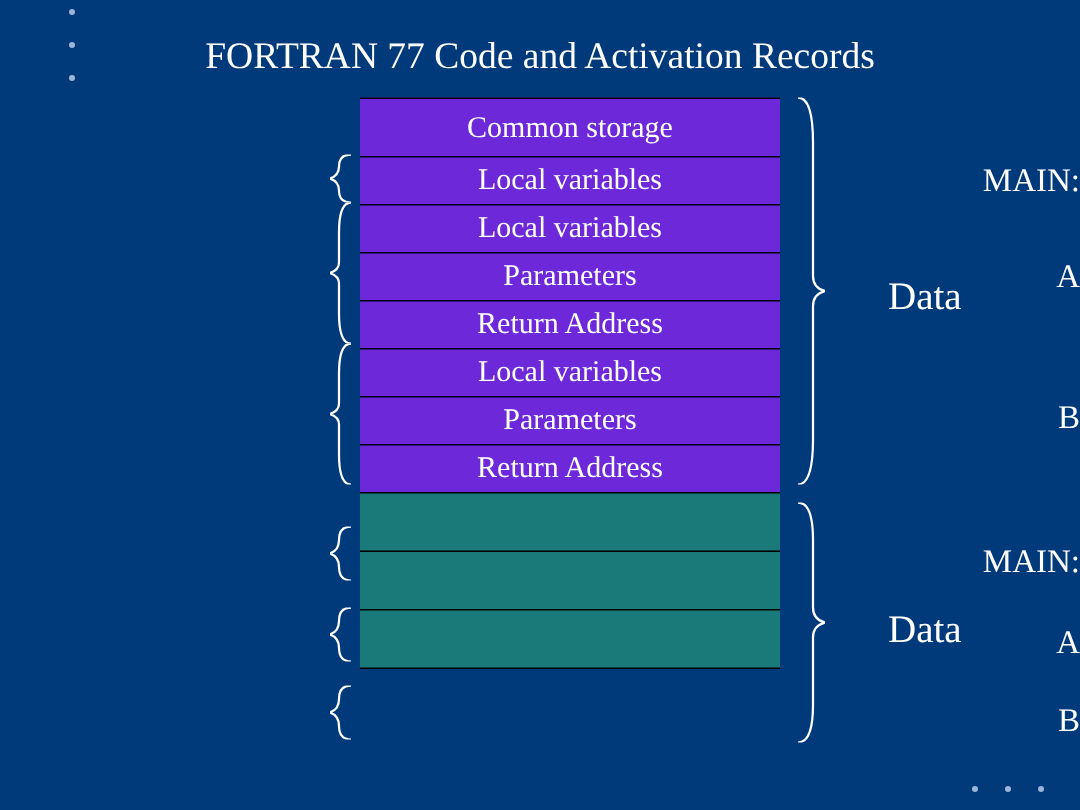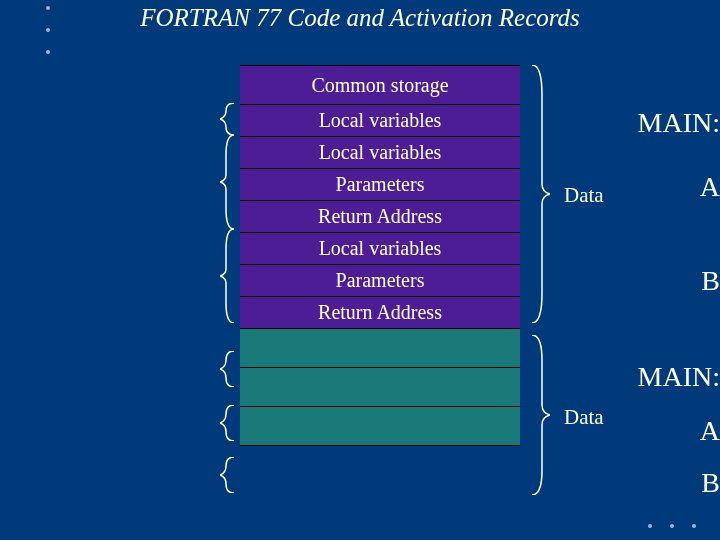--- a/index.html
+++ b/index.html
@@ -1,29 +1,29 @@
 <!DOCTYPE html>
 <html><head>
 <meta charset="utf-8">
 <style>
   html,body{margin:0;padding:0;width:720px;height:540px;background:#003a7a;font-family:"Times New Roman",serif;overflow:hidden;position:relative}
   .dots{position:absolute;display:flex;gap:18px}
   .dots.v{flex-direction:column}
   .dot{width:4px;height:4px;background:#9bb4d8;border-radius:50%}
-  .title{position:absolute;top:4px;left:0;right:0;text-align:center;color:#fff;font-style:italic;font-size:25px}
+  .title{position:absolute;top:24px;left:0;right:0;text-align:center;color:#fff;font-size:25px}
   .stage{position:absolute;top:65px;left:0;right:0;bottom:10px}
-  .lbl{position:absolute;color:#fff;font-size:28px;right:0;text-align:right;white-space:nowrap}
+  .lbl{position:absolute;color:#fff;font-size:22px;right:0;text-align:right;white-space:nowrap}
   .brace{position:absolute;left:220px;width:18px}
   .stack{position:absolute;left:240px;width:280px;top:0}
-  .cell{height:31px;line-height:31px;text-align:center;color:#fff;font-size:20px;background:#4c1d95;border-top:1px solid #000}
+  .cell{height:31px;line-height:31px;text-align:center;color:#fff;font-size:20px;background:#6d28d9;border-top:1px solid #000}
   .cell:last-child{border-bottom:1px solid #000}
   .cell.empty{background:#1a7a7a}
   .cell.tall{height:38px;line-height:38px}
   .right-brace{position:absolute;left:528px;width:22px}
-  .right-lbl{position:absolute;left:564px;color:#fff;font-size:21px}
+  .right-lbl{position:absolute;left:592px;color:#fff;font-size:26px}
 </style>
 </head>
 <body>
 
 <div class="dots v" style="top:6px;left:46px">
     <div class="dot"></div>
     <div class="dot"></div>
     <div class="dot"></div>
   </div>
 <div class="dots" style="bottom:12px;right:24px">

